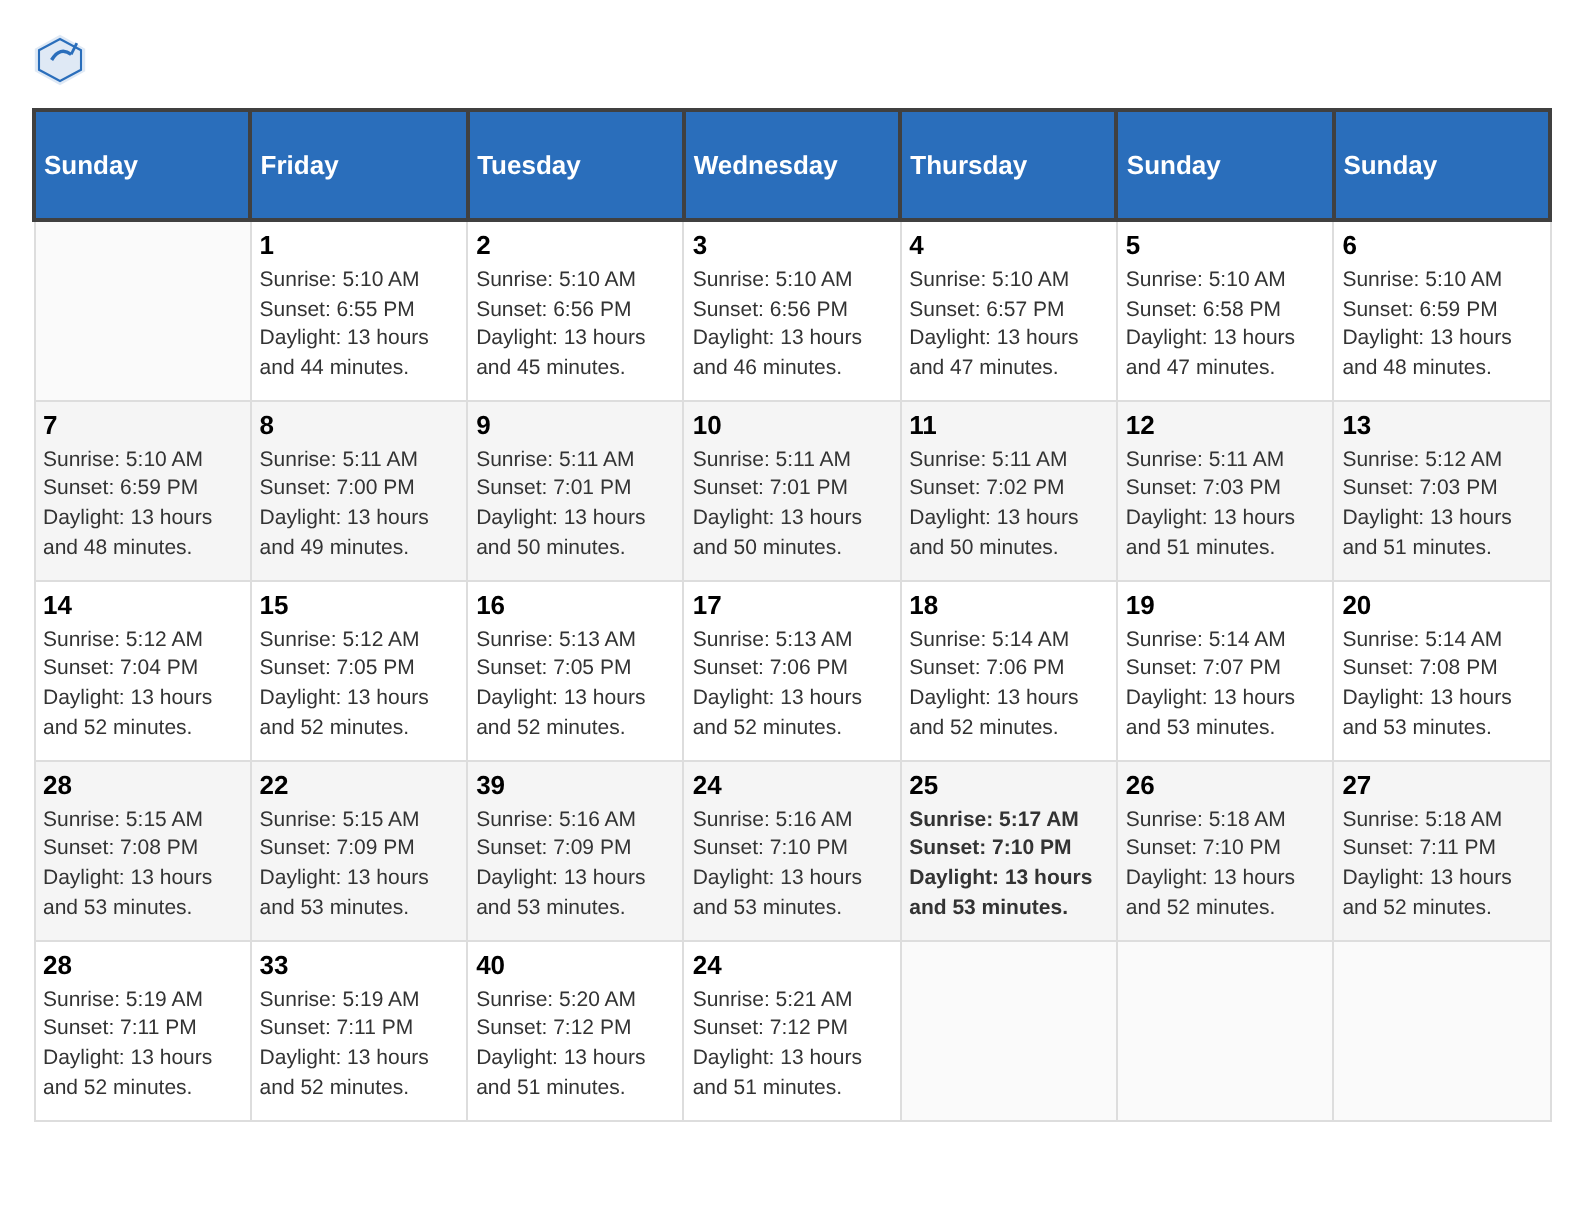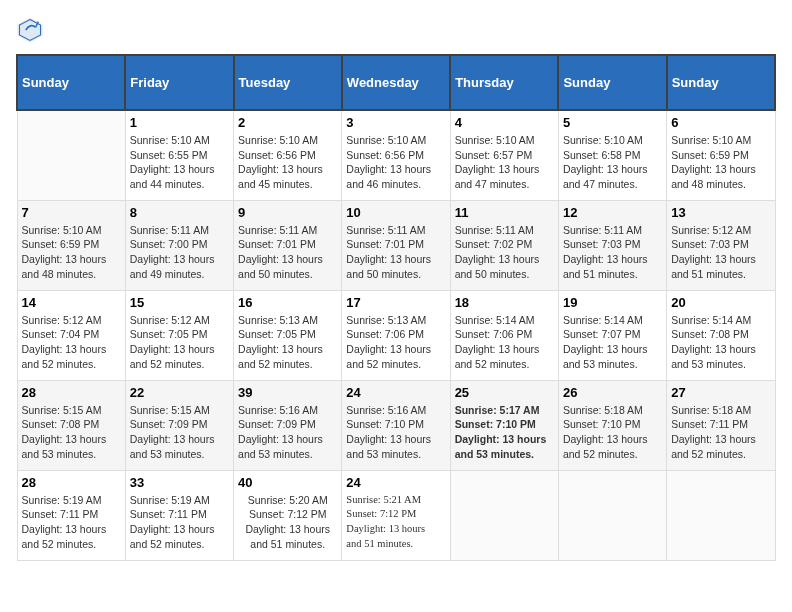--- a/index.html
+++ b/index.html
@@ -339,28 +339,28 @@
         </td>
         <td>
           <span class="day-number">33</span>
           <div class="day-content" style="white-space: pre-line;">Sunrise: 5:19 AM
 Sunset: 7:11 PM
 Daylight: 13 hours
 and 52 minutes.</div>
         </td>
         <td>
           <span class="day-number">40</span>
-          <div class="day-content" style="white-space: pre-line; text-align: center;">Sunrise: 5:20 AM
+          <div class="day-content" style="white-space: pre-line;">Sunrise: 5:20 AM
 Sunset: 7:12 PM
 Daylight: 13 hours
 and 51 minutes.</div>
         </td>
         <td>
           <span class="day-number">24</span>
-          <div class="day-content" style="white-space: pre-line; font-family: Liberation Serif, serif;">Sunrise: 5:21 AM
+          <div class="day-content" style="white-space: pre-line;">Sunrise: 5:21 AM
 Sunset: 7:12 PM
 Daylight: 13 hours
 and 51 minutes.</div>
         </td>
         <td class="empty-cell"></td>
         <td class="empty-cell"></td>
         <td class="empty-cell"></td>
       </tr>
     </tbody>
 </table>

